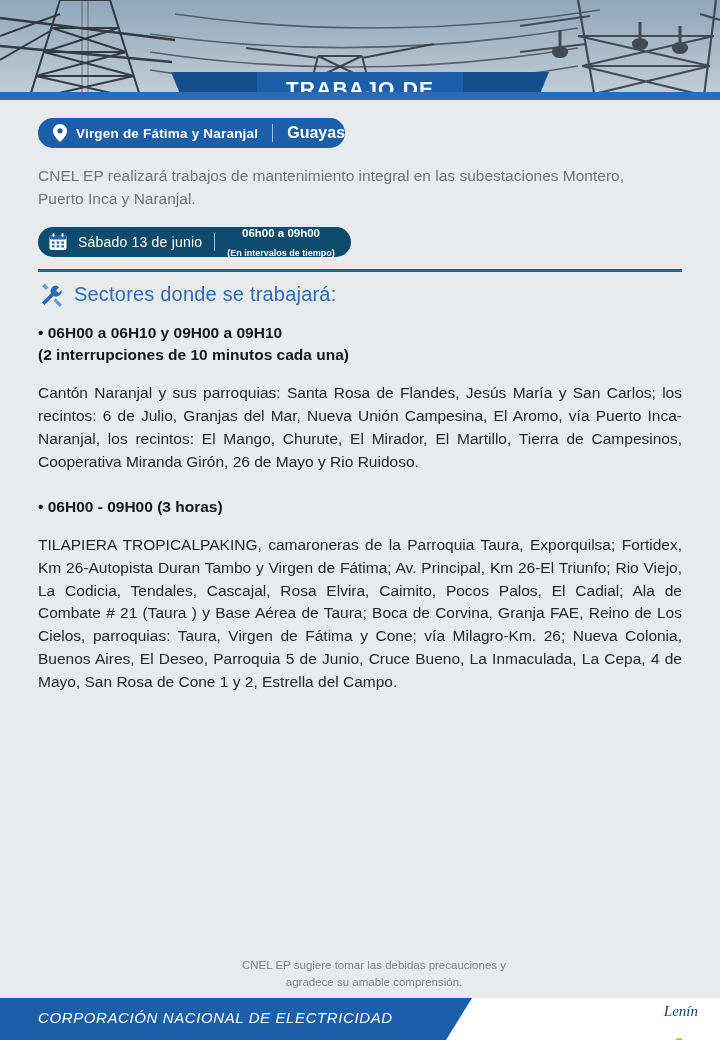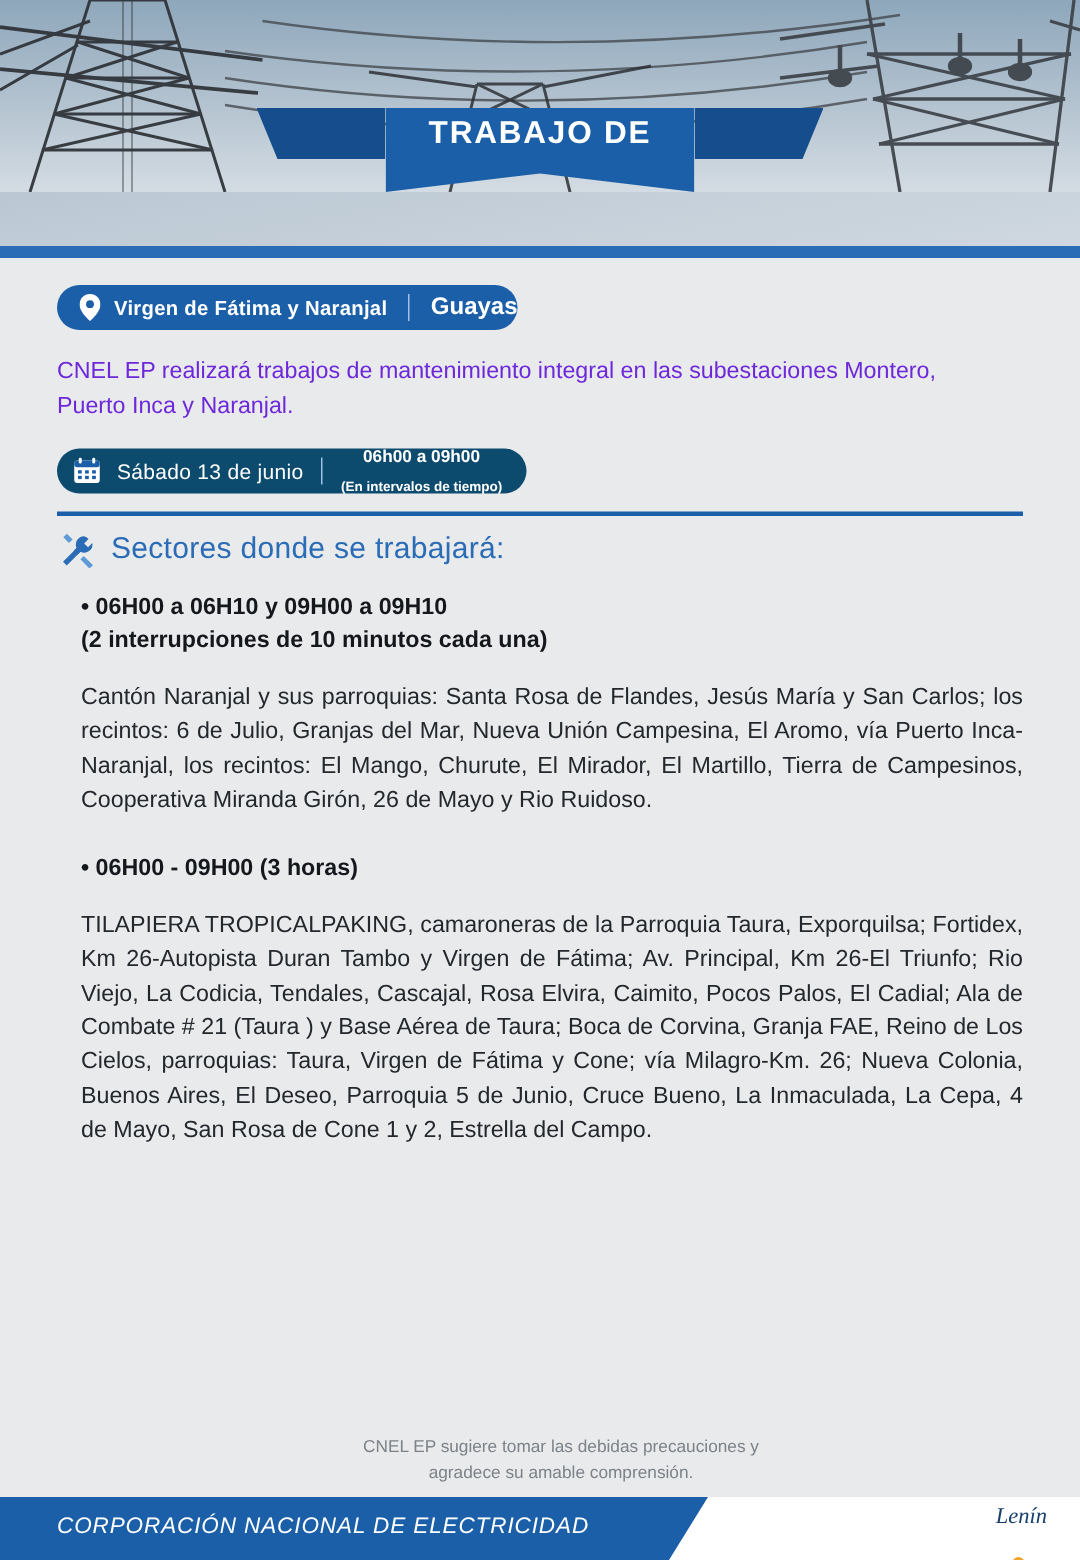--- a/index.html
+++ b/index.html
@@ -12,21 +12,21 @@
     background: #e9eaec;
     font-family: "Liberation Sans", sans-serif;
     overflow: hidden;
     position: relative;
   }
 
   
   .header-photo {
     position: relative;
     width: 720px;
-    height: 164px;
+    height: 92px;
     background: linear-gradient(170deg, #9fb3c4 0%, #b9c6d2 40%, #cfd8e0 100%);
     overflow: hidden;
   }
   .header-photo svg {
     position: absolute;
     top: 0; left: 0;
   }
 
   .title-ribbon {
     position: absolute;
@@ -108,21 +108,21 @@
     margin: 0 14px;
   }
   .pill .province {
     font-size: 16px;
     font-weight: bold;
   }
 
   .intro {
     margin-top: 16px;
     font-size: 15.5px;
-    color: #6d28d9;
+    color: #737373;
     line-height: 1.5;
     text-align: justify;
     padding-right: 58px;
   }
 
   .date-row {
     margin-top: 16px;
     display: flex;
     align-items: center;
   }
@@ -173,21 +173,20 @@
     display: inline-flex; align-items: center; justify-content: center;
   }
   .sectors-head .txt {
     font-size: 20px;
     color: #2a6cb5;
     letter-spacing: .2px;
   }
 
   .block {
     margin-top: 14px;
-    margin-left: 16px;
   }
   .bullet-strong {
     font-size: 15.5px;
     font-weight: bold;
     color: #14181c;
     line-height: 1.45;
   }
   .para {
     margin-top: 16px;
     font-size: 15.5px;

